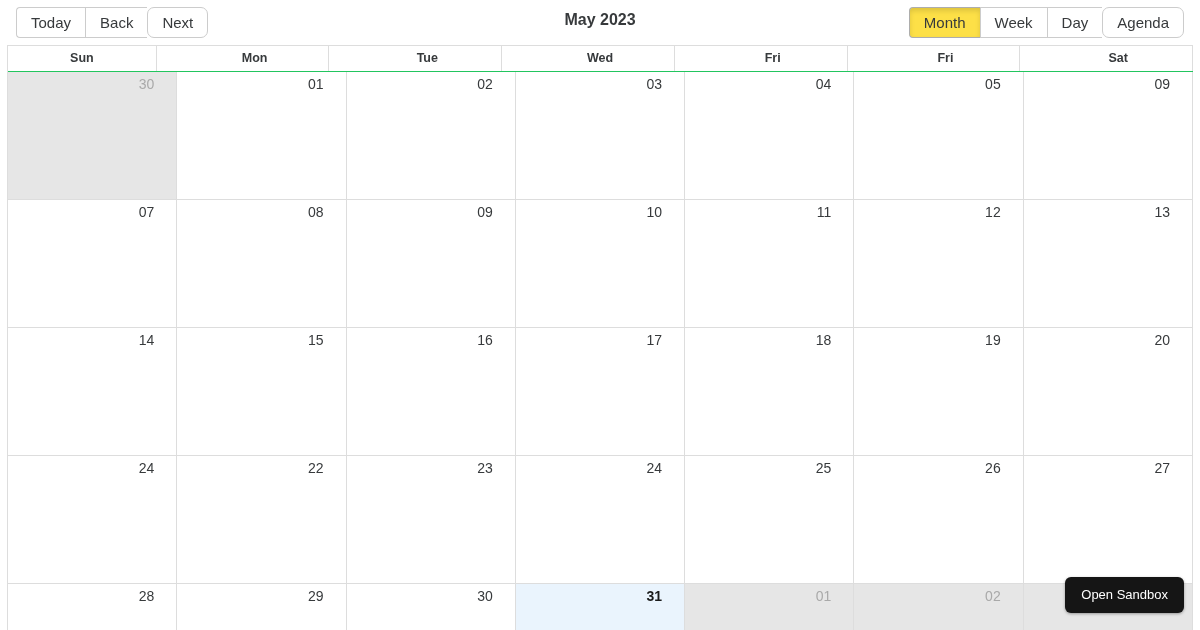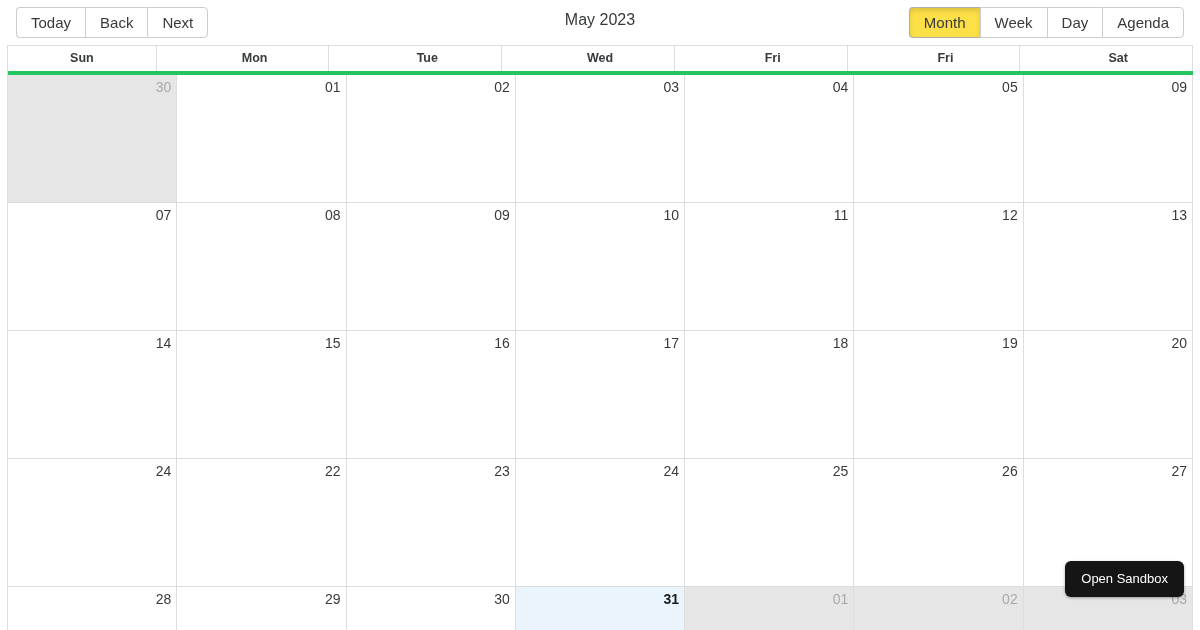--- a/index.html
+++ b/index.html
@@ -59,57 +59,58 @@
   .btn:last-child {
     border-right-width: 1px;
   }
   .btn-group .btn:first-child {
     border-top-left-radius: 4px;
     border-bottom-left-radius: 4px;
   }
   .btn-group .btn:last-child {
     border-top-right-radius: 4px;
     border-bottom-right-radius: 4px;
+    border-radius: 7px;
   }
   .btn.is-active {
     background: #fde047;
     border-color: #adadad;
     box-shadow: inset 0 3px 5px rgba(0,0,0,0.125);
     color: #373a3c;
   }
 
   .group-left  { position: absolute; left: 9px;  top: 7px; }
   .group-right { position: absolute; right: 9px; top: 7px; }
 
   .toolbar-title {
     position: absolute;
     left: 0;
     right: 0;
     top: 11px;
     text-align: center;
     font-size: 16px;
     color: #373a3c;
-    font-weight: normal;
+    font-weight: bold;
     pointer-events: none;
   }
 
   
   .calendar {
     position: relative;
     border: 1px solid #ddd;
     border-bottom: 0;
     border-right: 0;
     box-sizing: border-box;
     width: 1186px;
     margin: 0 auto;
   }
 
   .header-row {
     display: flex;
-    border-bottom: 4px solid #22c55e;
+    border-bottom: 1px solid #22c55e;
     gap: 24px;
   }
   .header-cell {
     flex: 1 1 0;
     min-width: 0;
     border-right: 1px solid #ddd;
     box-sizing: border-box;
     text-align: center;
     font-weight: bold;
     font-size: 12.5px;
@@ -140,36 +141,36 @@
   }
   .day-cell.today {
     background: #eaf4fd;
   }
 
   .day-number {
     text-align: right;
     font-size: 14px;
     line-height: 1;
     color: #373a3c;
-    padding: 5px 5px 0 0;
+    padding: 5px 22px 0 0;
     box-sizing: border-box;
   }
   .day-cell.off .day-number {
     color: #a9a9a9;
   }
   .day-cell.today .day-number {
     font-weight: bold;
     color: #1b1b1b;
   }
 
   
   .sandbox-badge {
     position: absolute;
     right: 16px;
-    bottom: 33px;
+    bottom: 17px;
     background: #151515;
     color: #ffffff;
     font-size: 13px;
     line-height: 1;
     padding: 11px 16px 12px 16px;
     border-radius: 6px;
     box-shadow: 0 1px 3px rgba(0,0,0,0.35);
     white-space: nowrap;
     cursor: pointer;
     user-select: none;

